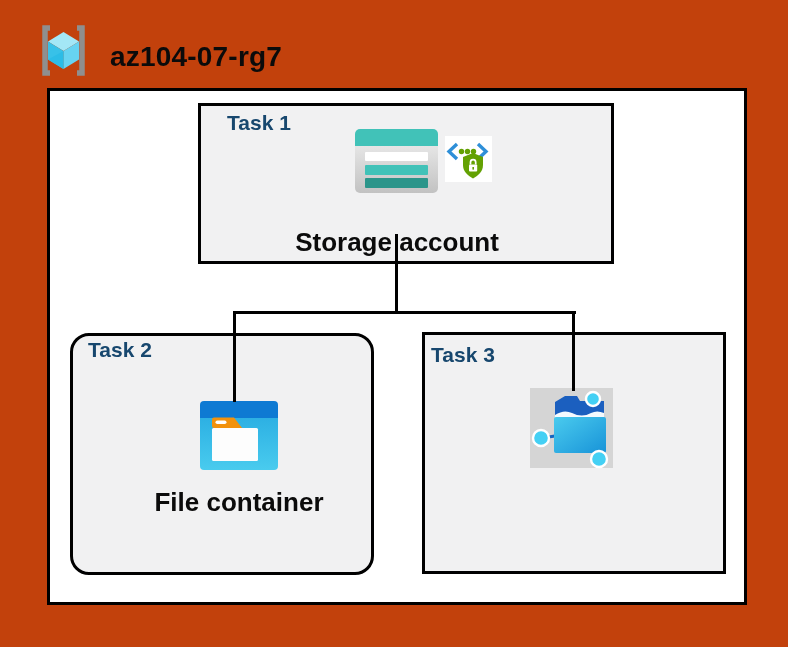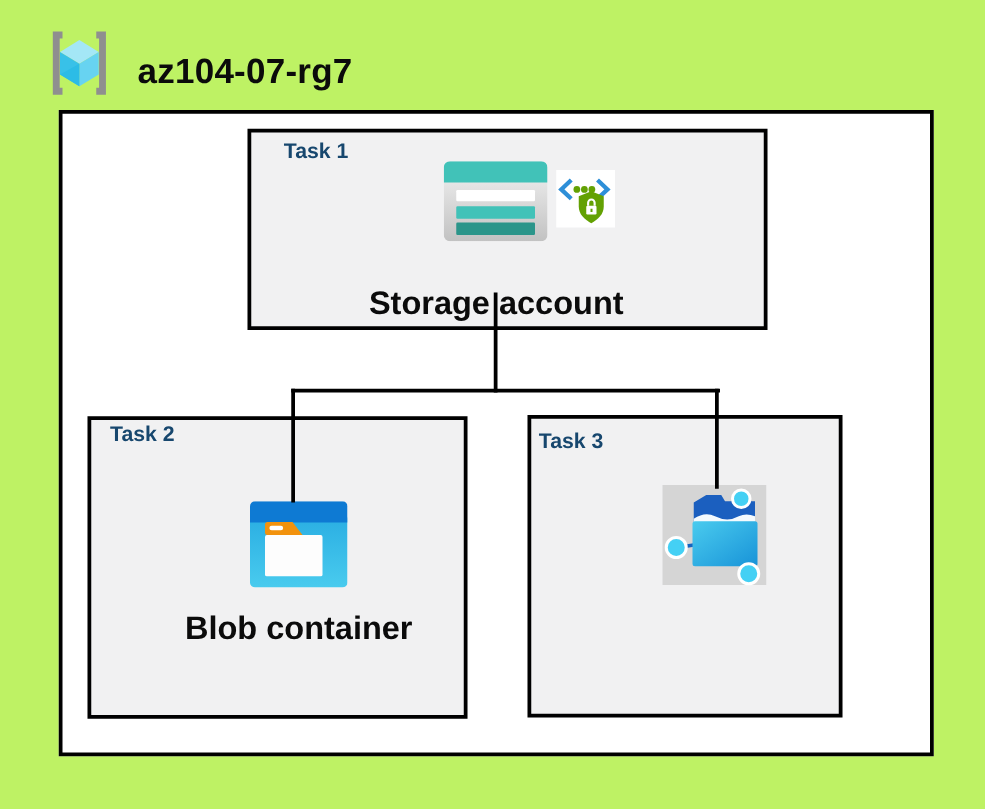--- a/index.html
+++ b/index.html
@@ -1,40 +1,40 @@
 <!DOCTYPE html>
 <html><head>
 <meta charset="utf-8">
 <style>
   html,body{margin:0;padding:0;background:#ffffff;}
   .canvas{
-    position:relative;width:788px;height:647px;background:#bef264;
+    position:relative;width:788px;height:647px;background:#c2410c;
     font-family:"Liberation Sans","DejaVu Sans",sans-serif;overflow:hidden;
   }
   
   .rg-header{position:absolute;left:0;top:0;width:788px;height:88px;}
   .rg-icon{position:absolute;left:37px;top:23px;width:53px;height:55px;}
   .rg-title{
     position:absolute;left:110px;top:41px;font-size:28px;font-weight:700;color:#0b0b0b;
     letter-spacing:0.2px;white-space:nowrap;
   }
   
   .outer-box{
     position:absolute;left:47px;top:88px;width:700px;height:517px;
     border:3px solid #000;background:#ffffff;box-sizing:border-box;
   }
   
   .task-box{
     position:absolute;border:3px solid #000;background:#F1F1F2;box-sizing:border-box;
   }
   .task1{left:198px;top:103px;width:416px;height:161px;}
-  .task2{left:70px;top:333px;width:304px;height:242px;}
-  .task3{left:422px;top:332px;width:252px;height:242px;}
+  .task2{left:70px;top:333px;width:304px;height:242px;border-radius:19px;}
+  .task3{left:422px;top:332px;width:304px;height:242px;}
   .task-label{
-    position:absolute;font-size:17px;font-weight:700;color:#17476E;white-space:nowrap;
+    position:absolute;font-size:21px;font-weight:700;color:#17476E;white-space:nowrap;
   }
   .t1-label{left:26px;top:5px;}
   .t2-label{left:15px;top:2px;}
   .t3-label{left:6px;top:8px;}
   .item-label{
     position:absolute;font-size:26px;font-weight:700;color:#0b0b0b;white-space:nowrap;
     line-height:30px;
   }
   .t1-item{left:90px;top:97px;width:212px;text-align:center;margin-top:24px;}
   .t2-item{left:66px;top:151px;width:200px;text-align:center;}
@@ -118,21 +118,21 @@
             <stop offset="1" stop-color="#49CBEE"></stop>
         </linearGradient>
       </defs>
       <rect x="0" y="10" width="78" height="59" rx="4" fill="url(#blobBody)"></rect>
       <path d="M4 0 h70 a4 4 0 0 1 4 4 v13 H0 V4 a4 4 0 0 1 4-4 Z" fill="#0E7AD3"></path>
       <path d="M14 16.5 h20 l8 10.5 H14 a2 2 0 0 1 -2 -2 v-6.5 a2 2 0 0 1 2 -2 Z" fill="#F2920D"></path>
       <rect x="15.5" y="19.5" width="11" height="3.6" rx="1.8" fill="#FFFFFF"></rect>
       <rect x="12" y="27" width="46" height="33" rx="1.5" fill="#FDFDFD"></rect>
     </svg>
 
-    <span class="item-label t2-item">Blob container</span>
+    <span class="item-label t2-item">File container</span>
   </div>
 
   <div class="task-box task3">
     <span class="task-label t3-label">Task 3</span>
 
     <div class="file-plate">
       <svg class="file-svg" viewBox="0 0 83 80">
         <defs>
           <linearGradient id="fsBody" x1="0" y1="0" x2="1" y2="1">
             <stop offset="0" stop-color="#4ACBEE"></stop>

